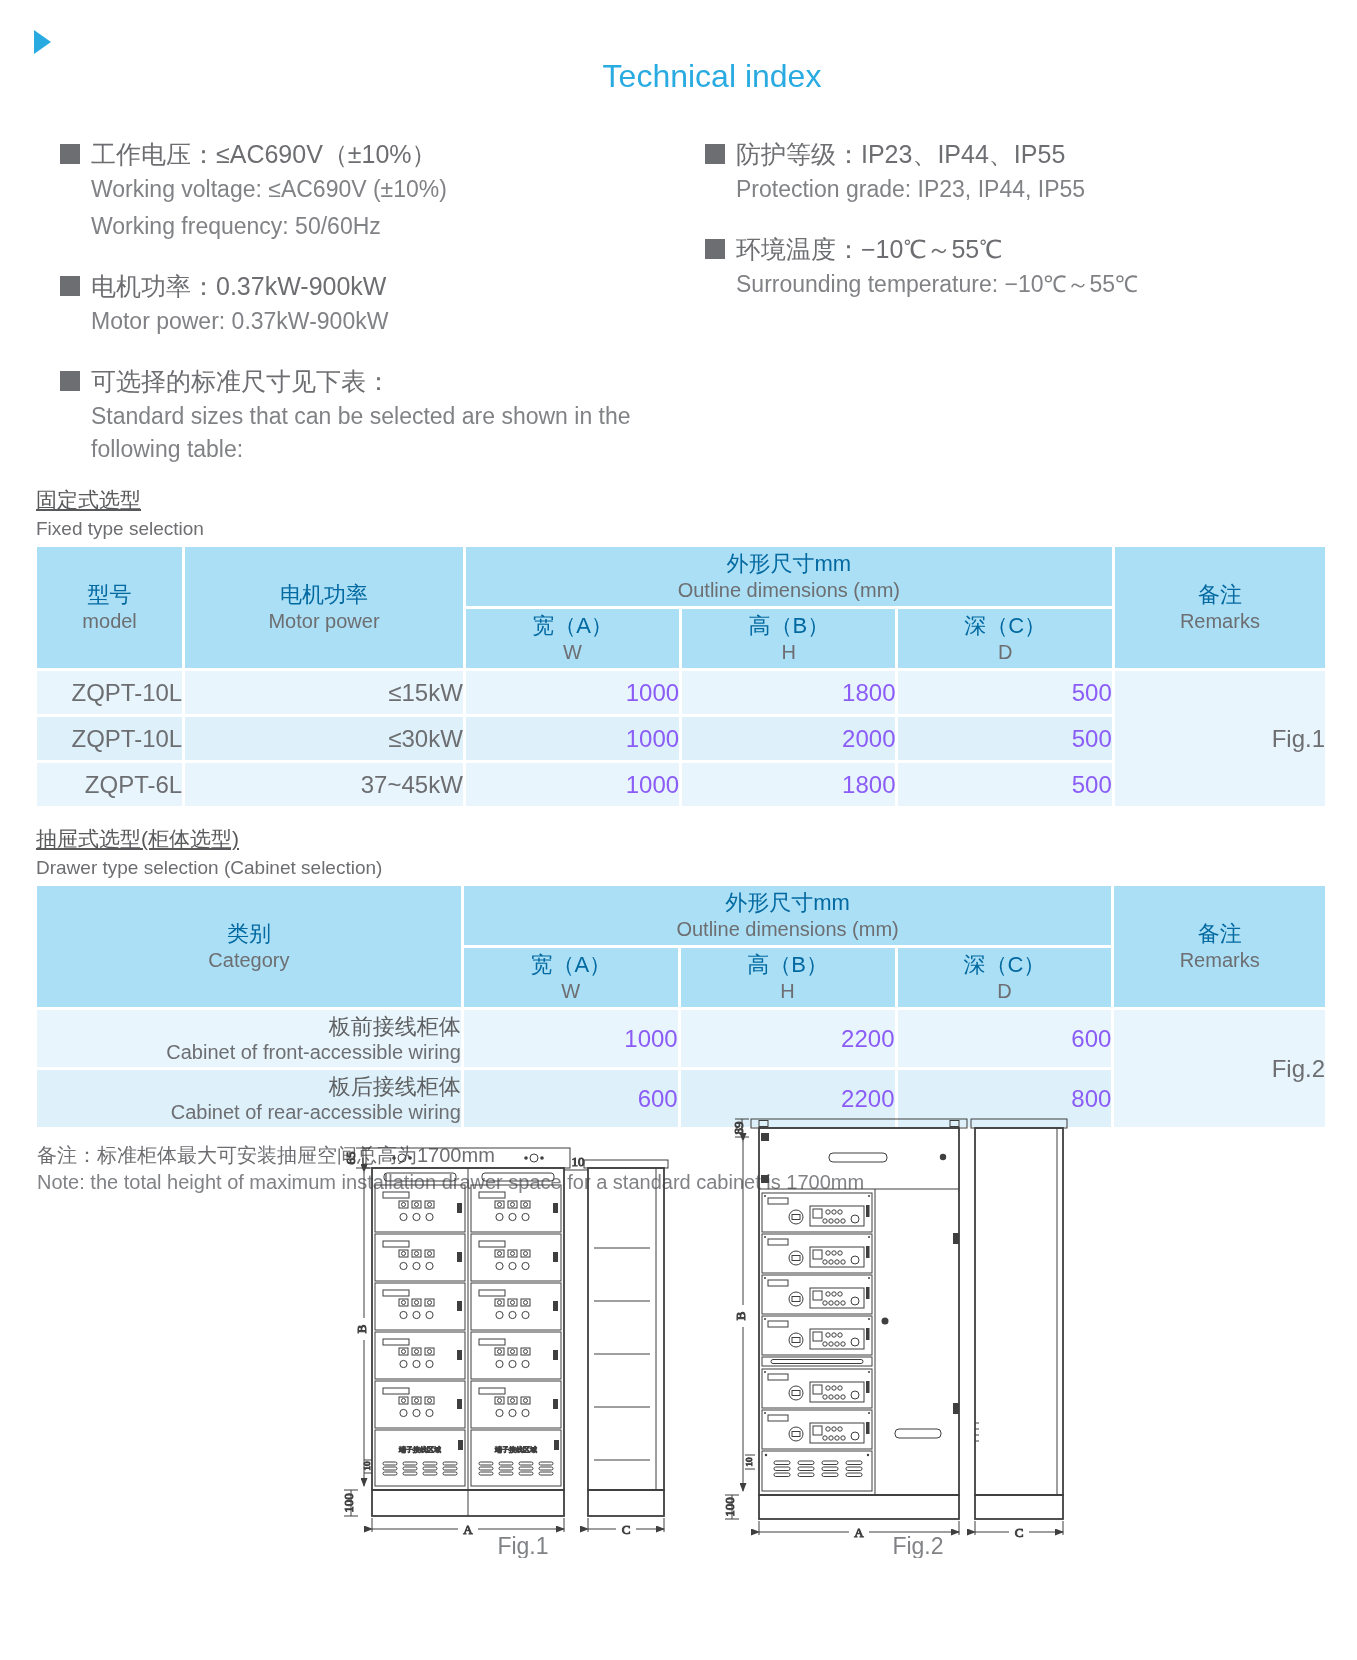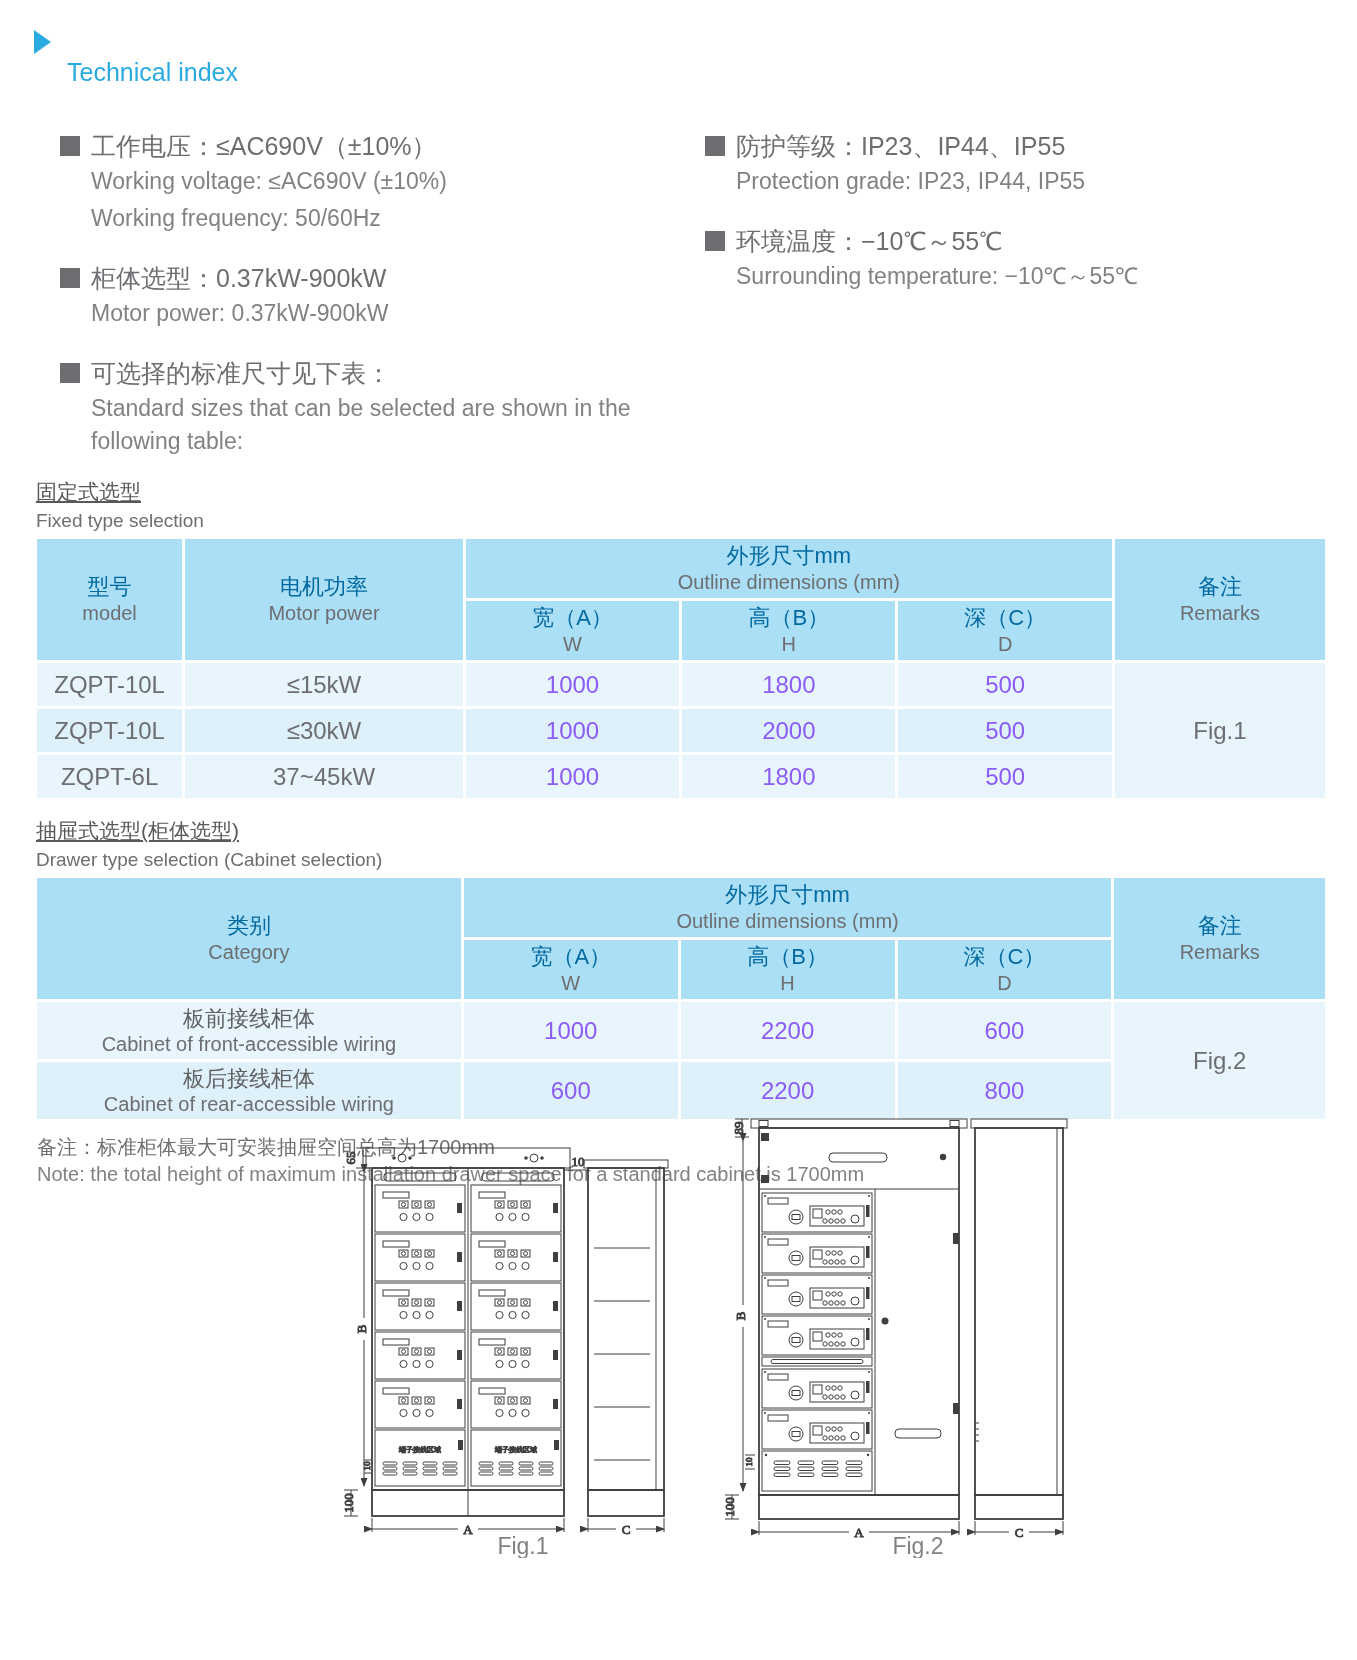--- a/index.html
+++ b/index.html
@@ -7,39 +7,39 @@
   .page {
     position:relative; width:1357px; height:1660px; background:#fff;
     font-family:"Liberation Sans", sans-serif; color:#6d6e71; overflow:hidden;
   }
   
   .header { padding:30px 0 0 34px; }
   .title-row { display:flex; align-items:center; gap:16px; }
   .tri { width:0; height:0; border-left:17px solid #29abe2;
          border-top:12px solid transparent; border-bottom:12px solid transparent; }
   .title-cn { font-size:44px; color:#29abe2; letter-spacing:3px; line-height:52px; }
-  .title-en { margin:4px 0 0 33px; font-size:25px; color:#29abe2; }
+  .title-en { margin:4px 0 0 33px; font-size:32px; color:#29abe2;text-align:center; }
   
   .specs { display:flex; margin:16px 0 0 60px; }
   .spec-col-left { width:645px; }
   .spec-col-right { flex:1; }
   .spec-item { margin-bottom:4px; }
   .spec-cn { display:flex; align-items:center; gap:11px; font-size:25px; color:#6d6e71; line-height:38px;margin-top:24px; }
   .bullet { width:20px; height:20px; background:#6d6e71; flex:0 0 auto; }
   .spec-en { margin-left:31px; font-size:23px; color:#808285; line-height:33px; }
   .note-gap { margin-top:14px; }
   
   .tbl-caption { margin:16px 0 0 36px; }
   .cap-cn { font-size:21px; color:#58595b; text-decoration:underline; display:inline-block; }
   .cap-en { font-size:19px; color:#6d6e71; margin-top:4px; }
   
   table.spec { border-collapse:separate; border-spacing:3px; width:1294px;
                margin:4px 0 0 34px; table-layout:fixed; }
   table.spec th { background:#abdff5; font-weight:normal; text-align:center; vertical-align:middle; }
-  table.spec td { background:#e8f5fd; text-align:center; vertical-align:middle; }
+  table.spec td { background:#e8f5fd; text-align:right; vertical-align:middle; }
   table.spec tbody tr:nth-child(even) td { background:#def1fa; }
   table.spec td.rem { background:#e8f5fd; }
   thead tr { height:59px; }
   #fixed-table tbody tr { height:43px; }
   #drawer-table tbody tr { height:57px; }
   .th-cn { font-size:22px; color:#0369a1; line-height:28px; }
   .th-en { font-size:20px; color:#6d6e71; line-height:25px; }
   .cell-txt { font-size:24px; color:#6d6e71; }
   .cell-num { font-size:24px; color:#8b5cf6; }
   .cat-cn { font-size:22px; color:#5f6062; line-height:27px; }
@@ -83,21 +83,21 @@
             <span>工作电压：≤AC690V（±10%）</span>
           </div>
         <div class="spec-en">Working voltage: ≤AC690V (±10%)</div>
       </div>
       <div class="spec-item">
         <div class="spec-en">Working frequency: 50/60Hz</div>
       </div>
       <div class="spec-item">
         <div class="spec-cn">
             <span class="bullet"></span>
-            <span>柜体选型：0.37kW-900kW</span>
+            <span>电机功率：0.37kW-900kW</span>
           </div>
         <div class="spec-en">Motor power: 0.37kW-900kW</div>
       </div>
       <div class="spec-item note-gap">
         <div class="spec-cn">
             <span class="bullet"></span>
             <span>可选择的标准尺寸见下表：</span>
           </div>
         <div class="spec-en">Standard sizes that can be selected are shown in the following table:</div>
       </div>

